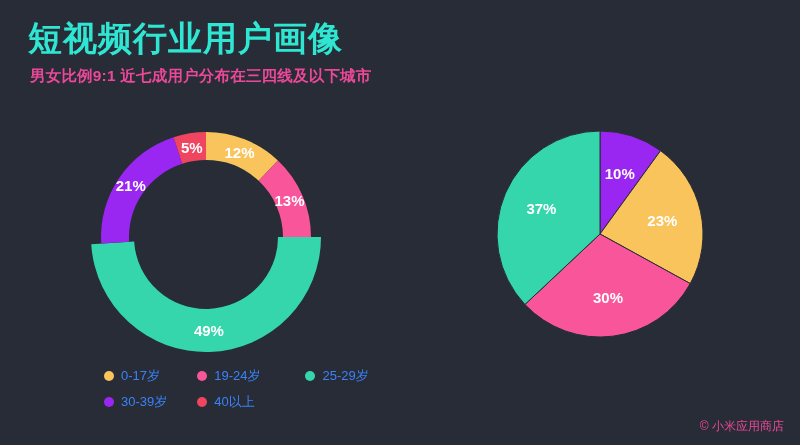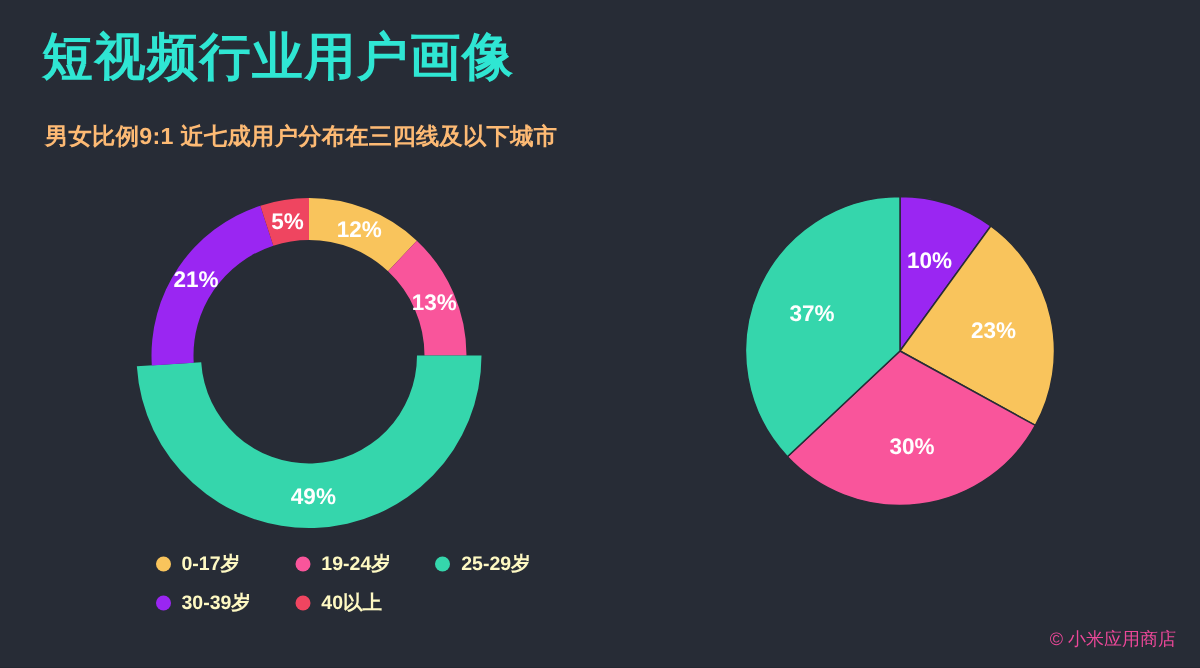--- a/index.html
+++ b/index.html
@@ -29,23 +29,23 @@
     font-weight: bold;
     color: #2fe6d3;
     letter-spacing: 1px;
     line-height: 1.18;
     margin: 0;
     white-space: nowrap;
   }
   #sub-title {
     font-size: 15.5px;
     font-weight: bold;
-    color: #fdba74;
+    color: #ec4899;
     letter-spacing: 0.2px;
-    margin: 23px 0 0 2px;
+    margin: 8px 0 0 2px;
     white-space: nowrap;
   }
 
   
   #charts {
     position: absolute;
     left: 0;
     top: 122px;
     width: 800px;
     height: 245px;
@@ -128,35 +128,35 @@
     top: 363px;
     width: 250px;
   }
   .legend-item {
     display: flex;
     align-items: center;
     height: 26px;
     white-space: nowrap;
   }
   #legend-age .legend-item { width: 50%; }
-  #legend-age .legend-item:nth-child(3) { width: 0; }
+  #legend-age .legend-item:nth-child(3) { width: 0; justify-content: center; }
   #legend-age .legend-item.w-third { width: 33.3%; }
   #legend-city .legend-item { width: 50%; }
 
   .legend-dot {
     width: 10px;
     height: 10px;
     border-radius: 50%;
     margin-right: 7px;
     flex: 0 0 auto;
   }
   .legend-text {
     font-size: 13px;
-    color: #fef9c3;
-    font-weight: bold;
+    color: #3b82f6;
+    font-weight: normal;
   }
 
   
   #footer-credit {
     position: absolute;
     right: 16px;
     bottom: 10px;
     font-size: 12px;
     color: #ec4899;
     white-space: nowrap;

